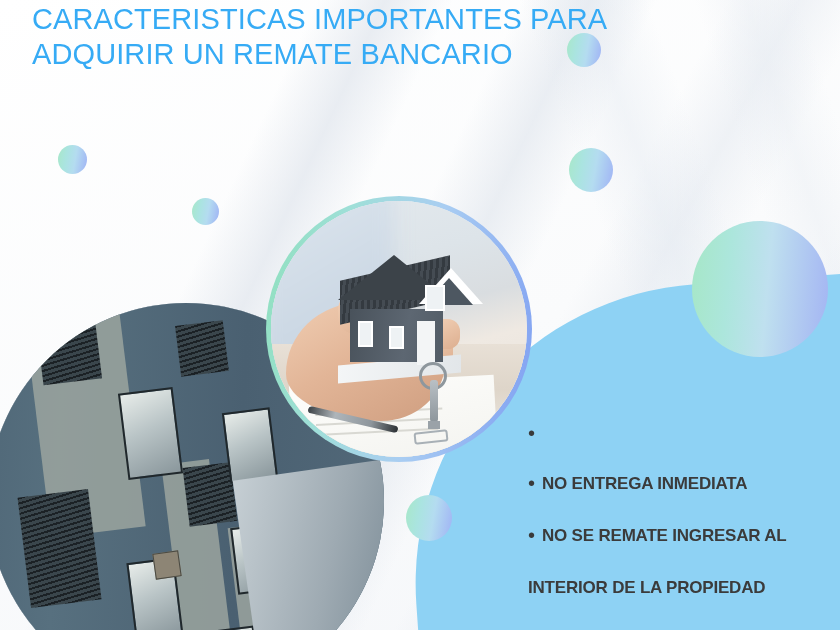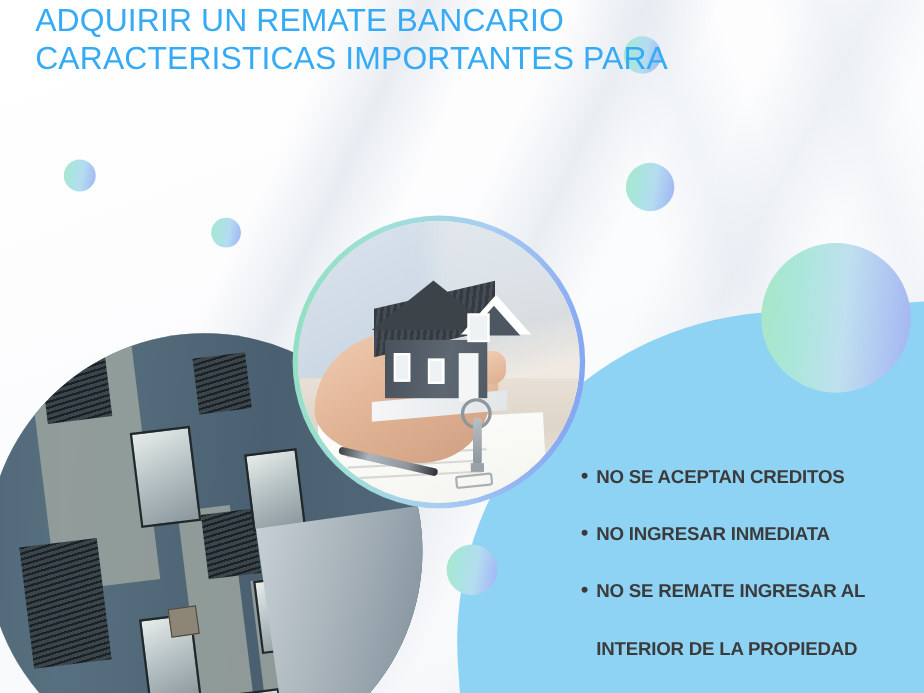--- a/index.html
+++ b/index.html
@@ -106,21 +106,21 @@
     color:#36abf5; font-size:29px; line-height:35px; letter-spacing:.1px;
     font-weight:400; text-transform:uppercase; }
   .title-line { display:block; white-space:nowrap; }
 
   
   .bullets { position:absolute; left:528px; top:422px; width:312px; }
   .bullet-row { display:flex; align-items:flex-start; margin-bottom:28px; }
   .bullet-dot { width:14px; flex:0 0 14px; color:#3a3a3a; font-size:20px; line-height:22px; }
   .bullet-text { color:#3b3b3b; font-size:17px; line-height:24px; font-weight:bold;
     letter-spacing:-.2px; white-space:nowrap; }
-  .bullet-cont { margin-left:14px; color:#3b3b3b; font-size:17px; line-height:24px;
+  .bullet-cont { color:#3b3b3b; font-size:17px; line-height:24px;
     font-weight:bold; letter-spacing:-.2px; white-space:nowrap; }
 </style>
 </head>
 <body>
 
 <div class="stage">
 
   <div class="bg-streaks"></div>
   <div class="bg-streaks-2"></div>
 
@@ -188,32 +188,31 @@
   </div>
 
   <div class="bubble-lg" style="left:692px;top:221px;width:136px;height:136px;"></div>
   <div class="bubble" style="left:567px;top:33px;width:34px;height:34px;"></div>
   <div class="bubble" style="left:569px;top:148px;width:44px;height:44px;"></div>
   <div class="bubble" style="left:58px;top:145px;width:29px;height:29px;"></div>
   <div class="bubble" style="left:192px;top:198px;width:27px;height:27px;"></div>
   <div class="bubble" style="left:406px;top:495px;width:46px;height:46px;"></div>
 
   <div class="title">
+    <span class="title-line">CARACTERISTICAS IMPORTANTES PARA</span>
     <span class="title-line">ADQUIRIR UN REMATE BANCARIO</span>
-    <span class="title-line">CARACTERISTICAS IMPORTANTES PARA</span>
   </div>
 
   <div class="bullets">
     <div class="bullet-row">
       <span class="bullet-dot">•</span>
-      <span class="bullet-text">NO SE ACEPTAN CREDITOS</span>
     </div>
     <div class="bullet-row">
       <span class="bullet-dot">•</span>
-      <span class="bullet-text">NO INGRESAR INMEDIATA</span>
+      <span class="bullet-text">NO ENTREGA INMEDIATA</span>
     </div>
     <div class="bullet-row">
       <span class="bullet-dot">•</span>
       <span class="bullet-text">NO SE REMATE INGRESAR AL</span>
     </div>
     <div class="bullet-cont">INTERIOR DE LA PROPIEDAD</div>
   </div>
 
 </div>
 

